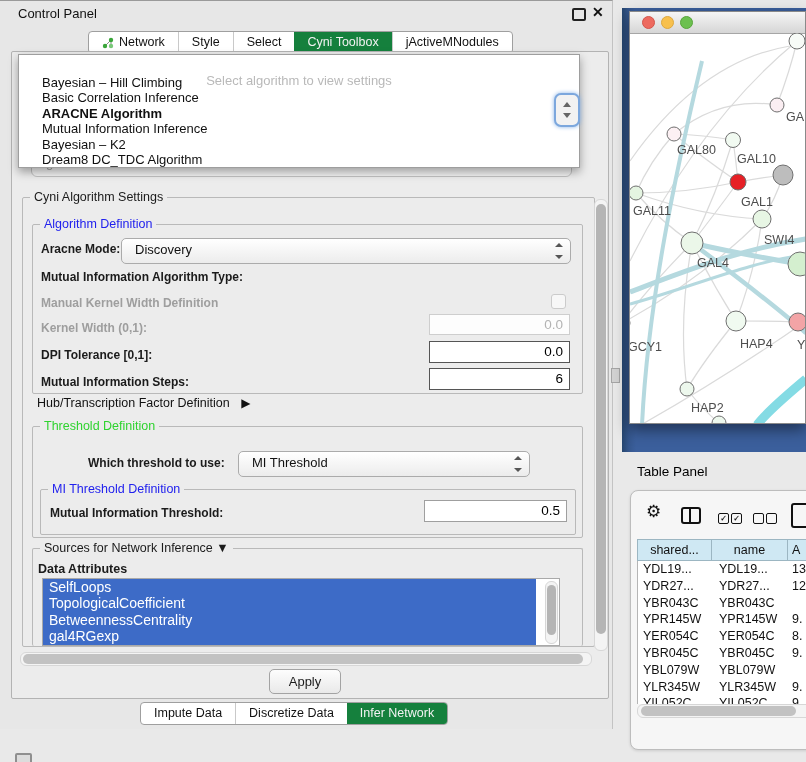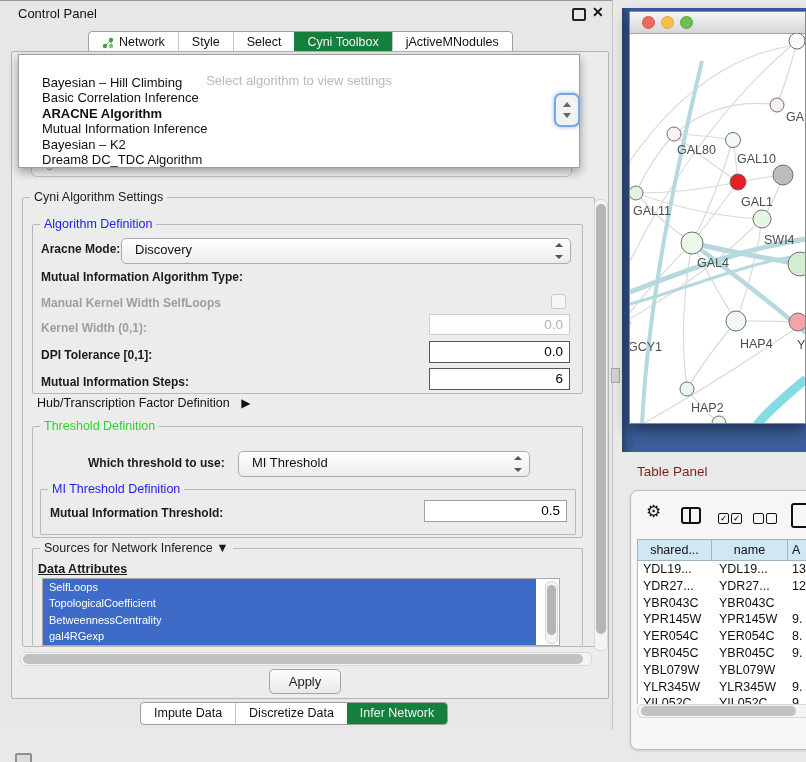--- a/index.html
+++ b/index.html
@@ -57,21 +57,21 @@
       padding-right:6px;box-sizing:border-box;color:#000;}
   .tf.dis{border:1px solid #cecece;color:#b3b3b3;background:#fdfdfd;}
   .cb{position:absolute;width:13px;height:13px;border:1.5px solid #cbcbcb;border-radius:3px;background:#f7f7f7;}
   
   .vsb{position:absolute;width:12px;background:#f4f4f4;border:1px solid #d7d7d7;border-radius:6px;}
   .vsb .thumb{position:absolute;left:1px;right:1px;background:#b5b5b5;border-radius:5px;}
   .hsb{position:absolute;height:12px;background:#f4f4f4;border:1px solid #d7d7d7;border-radius:6px;}
   .hsb .thumb{position:absolute;top:1px;bottom:1px;background:#c2c2c2;border-radius:5px;}
   
   #attr-box{left:19px;top:380px;width:516px;height:66px;border:1px solid #a9a9a9;background:#fff;overflow:hidden;}
-  .attr-item{height:16.4px;line-height:16.4px;background:#3d6bc7;color:#fff;font-size:11px;padding-left:6px;width:487px;}
+  .attr-item{height:16.4px;line-height:16.4px;background:#3d6bc7;color:#fff;font-size:14px;padding-left:6px;width:487px;}
   #attr-vsb{right:1px;top:2px;height:61px;width:11px;}
   
   #apply-btn{left:257px;top:617px;width:70px;height:23px;border:1px solid #a3a3a3;border-radius:5px;
              background:linear-gradient(#fdfdfd,#e9e9e9);font-size:13px;text-align:center;line-height:23px;}
   
   #hub-row{left:14px;top:198px;font-size:12.5px;color:#111;}
   #hub-row .tri{display:inline-block;margin-left:8px;font-size:12px;}
   
   #corner-icon{left:15px;top:753px;width:13px;height:12px;border:2px solid #8f8f8f;border-radius:2px;background:#dcdcdc;}
   
@@ -83,21 +83,21 @@
            box-shadow:0 6px 14px rgba(0,0,0,.45);box-sizing:border-box;}
   #mac-titlebar{left:0;top:0;right:0;height:21px;background:linear-gradient(#f5f5f5,#d6d6d6);
                 border-bottom:1px solid #a6a6a6;}
   .tl{position:absolute;top:4px;width:13px;height:13px;border-radius:50%;box-sizing:border-box;}
   #tl-red{left:12px;background:#ed6a5f;border:1px solid #d3554b;}
   #tl-yellow{left:31px;background:#f7c04d;border:1px solid #dda83d;}
   #tl-green{left:50px;background:#6cc04f;border:1px solid #57a53b;}
   #net-canvas{left:0;top:21px;width:175px;height:390px;overflow:hidden;}
   .nlab{font-size:12.5px;fill:#4d4d4d;font-family:"Liberation Sans",sans-serif;}
   
-  #tp-title{left:637px;top:464px;font-size:13.5px;color:#7f1d1d;}
+  #tp-title{left:637px;top:464px;font-size:13.5px;color:#000000;}
   #table-card{left:630px;top:490px;width:200px;height:258px;background:#f6f6f6;border:1px solid #bdbdbd;
               border-radius:8px;box-shadow:0 1px 3px rgba(0,0,0,.12);}
   .ticon{position:absolute;color:#111;}
   #gear-icon{left:15px;top:12px;font-size:17px;line-height:17px;}
   #cols-icon{left:50px;top:16px;width:16px;height:13px;border:2px solid #111;border-radius:3px;}
   #cols-icon:before{content:"";position:absolute;left:6px;top:0;bottom:0;width:2px;background:#111;}
   .pairbox{position:absolute;top:22px;width:9px;height:9px;border:1.5px solid #111;border-radius:2px;
            font-size:8px;line-height:9px;text-align:center;font-weight:bold;}
   #doc-icon{left:160px;top:12px;width:18px;height:21px;border:2px solid #111;border-radius:3px;}
   #tbl{left:6px;top:48px;width:185px;}
@@ -172,21 +172,21 @@
         <span class="gtitle">Cyni Algorithm Settings</span>
 
         <div class="grp" style="left:9px;top:26px;width:549px;height:168px;">
           <span class="gtitle blue">Algorithm Definition</span>
           <span class="lbl" style="left:8px;top:17px;">Aracne Mode:</span>
           <div class="combo" style="left:88px;top:13px;width:450px;">
             <span>Discovery</span>
             <span class="arrs"></span>
           </div>
           <span class="lbl" style="left:8px;top:45px;">Mutual Information Algorithm Type:</span>
-          <span class="lbl dis" style="left:8px;top:71px;">Manual Kernel Width SelfLoops</span>
+          <span class="lbl dis" style="left:8px;top:71px;">Manual Kernel Width Definition</span>
           <div class="cb" style="left:518px;top:69px;"></div>
           <span class="lbl dis" style="left:8px;top:96px;">Kernel Width (0,1):</span>
           <div class="tf dis" style="left:396px;top:89px;width:141px;height:21px;line-height:19px;">
             <span>0.0</span>
           </div>
           <span class="lbl" style="left:8px;top:123px;">DPI Tolerance [0,1]:</span>
           <div class="tf" style="left:396px;top:116px;width:141px;height:22px;line-height:20px;">
             <span>0.0</span>
           </div>
           <span class="lbl" style="left:8px;top:150px;">Mutual Information Steps:</span>
@@ -214,21 +214,21 @@
               <span>0.5</span>
             </div>
           </div>
         </div>
 
         <div class="grp" style="left:9px;top:350px;width:549px;height:97px;border-bottom:none;">
           <span class="gtitle">
             <span>Sources for Network Inference</span>
             <span>▼</span>
           </span>
-          <span class="lbl" style="left:5px;top:13px;font-size:12.5px;text-decoration:underline;">Data Attributes</span>
+          <span class="lbl" style="left:5px;top:13px;font-size:12.5px;">Data Attributes</span>
         </div>
         <div id="attr-box" class="abs">
           <div id="attr-list">
               <div class="attr-item">SelfLoops</div>
               <div class="attr-item">TopologicalCoefficient</div>
               <div class="attr-item">BetweennessCentrality</div>
               <div class="attr-item">gal4RGexp</div>
             </div>
           <div class="vsb abs" id="attr-vsb">
             <div class="thumb" style="top:3px;height:50px;"></div>

